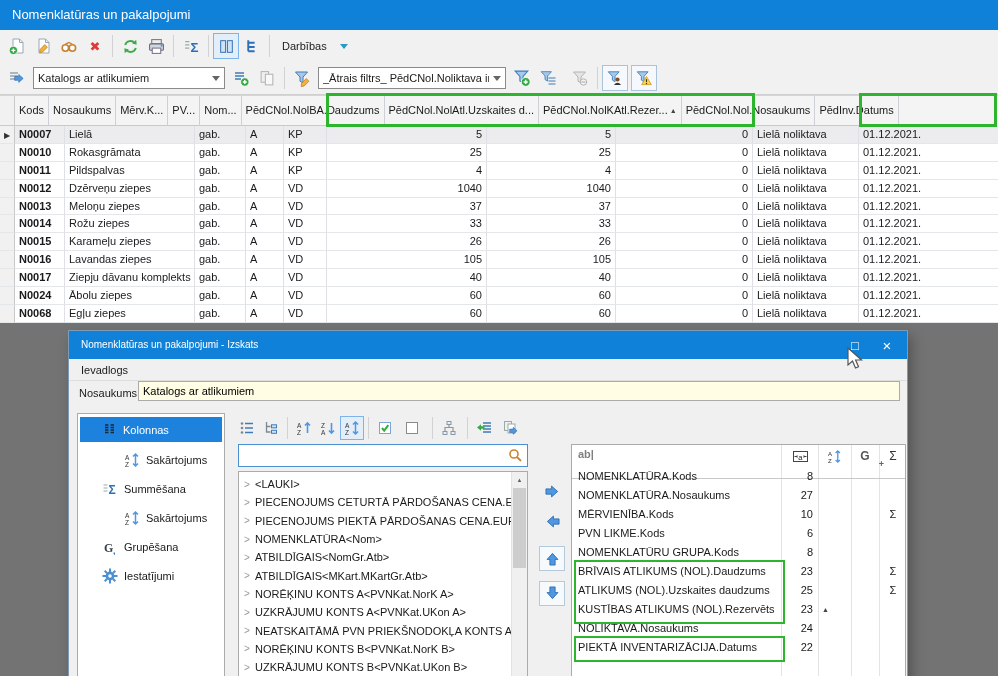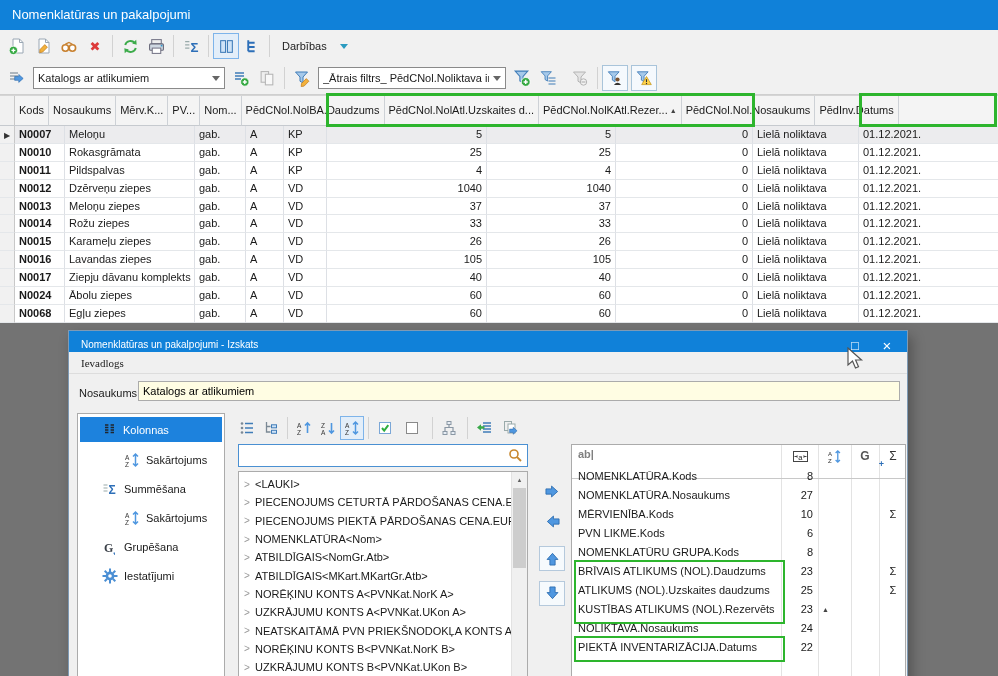--- a/index.html
+++ b/index.html
@@ -40,21 +40,21 @@
   .current .mk{visibility:visible;}
   .c1{width:50px;font-weight:bold;}.c2{width:130px;}.c3{width:51px;}.c4{width:38px;}.c5{width:43px;}
   .c6{width:160px;text-align:right;}.c7{width:129px;text-align:right;}.c8{width:137px;text-align:right;}
   .c9{width:106px;}.c10{width:139px;border-right:none;}
   .hl-box{border:3px solid var(--green);box-sizing:border-box;pointer-events:none;}
   
   .dialog{left:68px;top:330px;width:840px;height:420px;background:#f0f0f0;border:1px solid #7e9ab5;
     box-shadow:4px 6px 12px rgba(0,0,0,.28);box-sizing:border-box;}
   .dtitle{left:0;top:0;width:100%;height:28px;background:var(--blue);color:#fff;font-size:10px;line-height:28px;padding-left:12px;box-sizing:border-box;}
   .dbtn{top:0;width:32px;height:28px;display:flex;align-items:center;justify-content:center;color:#fff;font-size:13px;}
-  .dmenu{left:0;top:21px;width:100%;height:22px;background:#f0f0f0;border-bottom:1px solid #ddd;line-height:22px;box-sizing:border-box;font-family:Liberation Serif, serif;}
+  .dmenu{left:0;top:28px;width:100%;height:22px;background:#f0f0f0;border-bottom:1px solid #ddd;line-height:22px;box-sizing:border-box;}
   .dmenu span{padding-left:12px;}
   .nlabel{left:10px;top:52px;height:20px;line-height:20px;}
   .ninput{left:69px;top:50px;width:762px;height:20px;background:var(--yellow);border:1px solid #ababab;
     box-sizing:border-box;font-family:inherit;font-size:11px;padding:0 4px;}
   .panel{background:#fff;border:1px solid #ababab;box-sizing:border-box;}
   
   .sidebar{left:8px;top:82px;width:148px;height:330px;}
   .sitem{display:flex;align-items:center;height:22px;margin:0 2px;padding-left:22px;gap:6px;}
   .sitem.sel{background:var(--sel);color:#fff;height:25px;}
   .sitem.ind2{margin-left:24px;}
@@ -320,21 +320,21 @@
 
         </div>
       </div>
   </div>
 
   <div class="abs" id="gridbody">
 
   <div class="grow current">
         <div class="gc ind"><span class="mk">▶</span></div>
         <div class="gc c1">N0007</div>
-        <div class="gc c2">Meloņu</div>
+        <div class="gc c2">Lielā</div>
         <div class="gc c3">gab.</div>
         <div class="gc c4">A</div>
         <div class="gc c5">KP</div>
         <div class="gc c6">5</div>
         <div class="gc c7">5</div>
         <div class="gc c8">0</div>
         <div class="gc c9">Lielā noliktava</div>
         <div class="gc c10">01.12.2021.</div>
       </div>
       <div class="grow">

